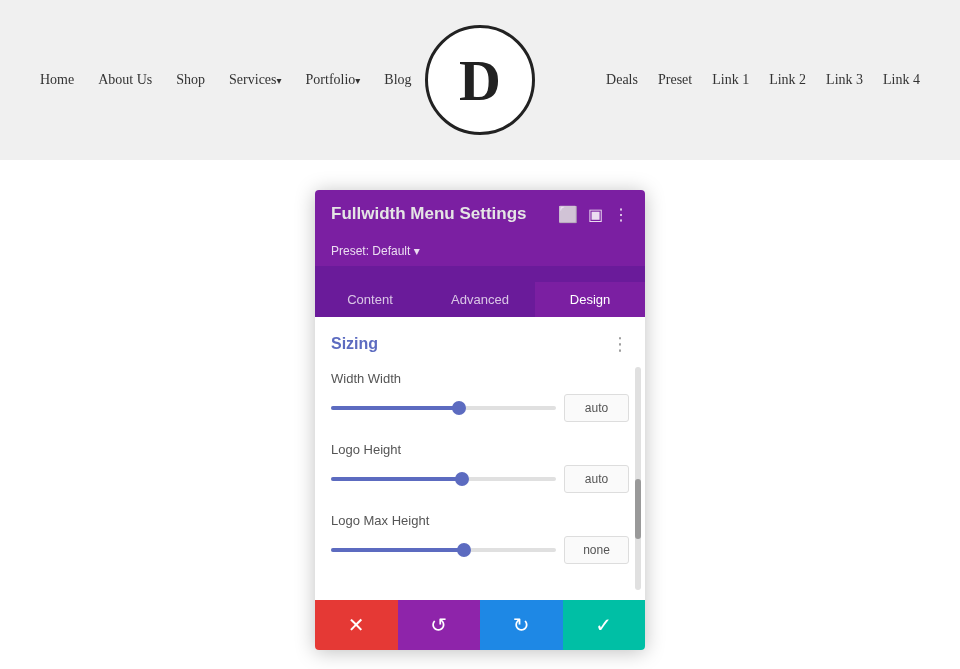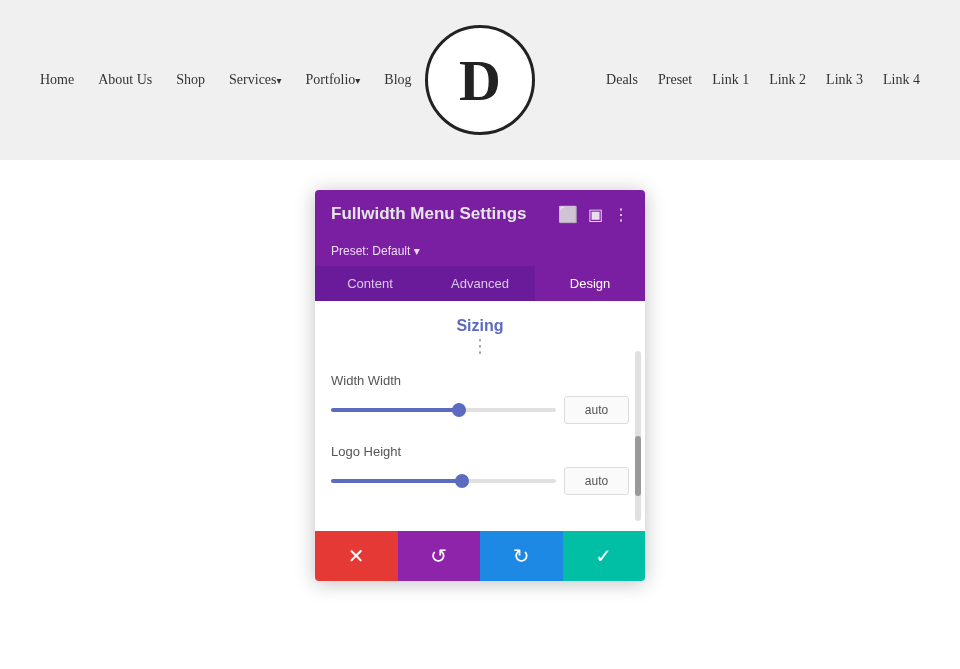--- a/index.html
+++ b/index.html
@@ -144,20 +144,21 @@
 
     .panel-tab {
       flex: 1;
       padding: 10px 12px;
       text-align: center;
       color: rgba(255,255,255,0.75);
       font-size: 13px;
       cursor: pointer;
       font-family: sans-serif;
       font-weight: 500;
+      margin-top: 16px;
     }
 
     .panel-tab.active {
       background: #7b1fa2;
       color: #fff;
     }
 
     .panel-body {
       padding: 16px 16px 16px 16px;
       background: #fff;
@@ -182,21 +183,20 @@
       border-radius: 3px;
       position: absolute;
       top: 50%;
     }
 
     .section-title-row {
       display: flex;
       align-items: center;
       justify-content: space-between;
       margin-bottom: 16px;
-      flex-direction: column;
     }
 
     .section-title {
       color: #5c6bc0;
       font-size: 16px;
       font-weight: bold;
       font-family: sans-serif;
     }
 
     .section-menu-icon {
@@ -364,20 +364,30 @@
         <div class="field-label">Logo Height</div>
         <div class="field-row">
           <div class="slider-track">
             <div class="slider-fill" style="width: 58%;"></div>
             <div class="slider-thumb" style="left: calc(58% - 7px);"></div>
           </div>
           <input class="field-input" value="auto" style="">
         </div>
       </div>
 
+      <div class="field-group">
+        <div class="field-label">Logo Max Height</div>
+        <div class="field-row">
+          <div class="slider-track">
+            <div class="slider-fill" style="width: 59%;"></div>
+            <div class="slider-thumb" style="left: calc(59% - 7px);"></div>
+          </div>
+          <input class="field-input" value="none" style="">
+        </div>
+      </div>
 
       <div class="scroll-track">
         <div class="scroll-thumb"></div>
       </div>
     </div>
 
     <div class="action-bar">
       <div class="action-btn btn-red">
         <span class="btn-icon">✕</span>
       </div>

